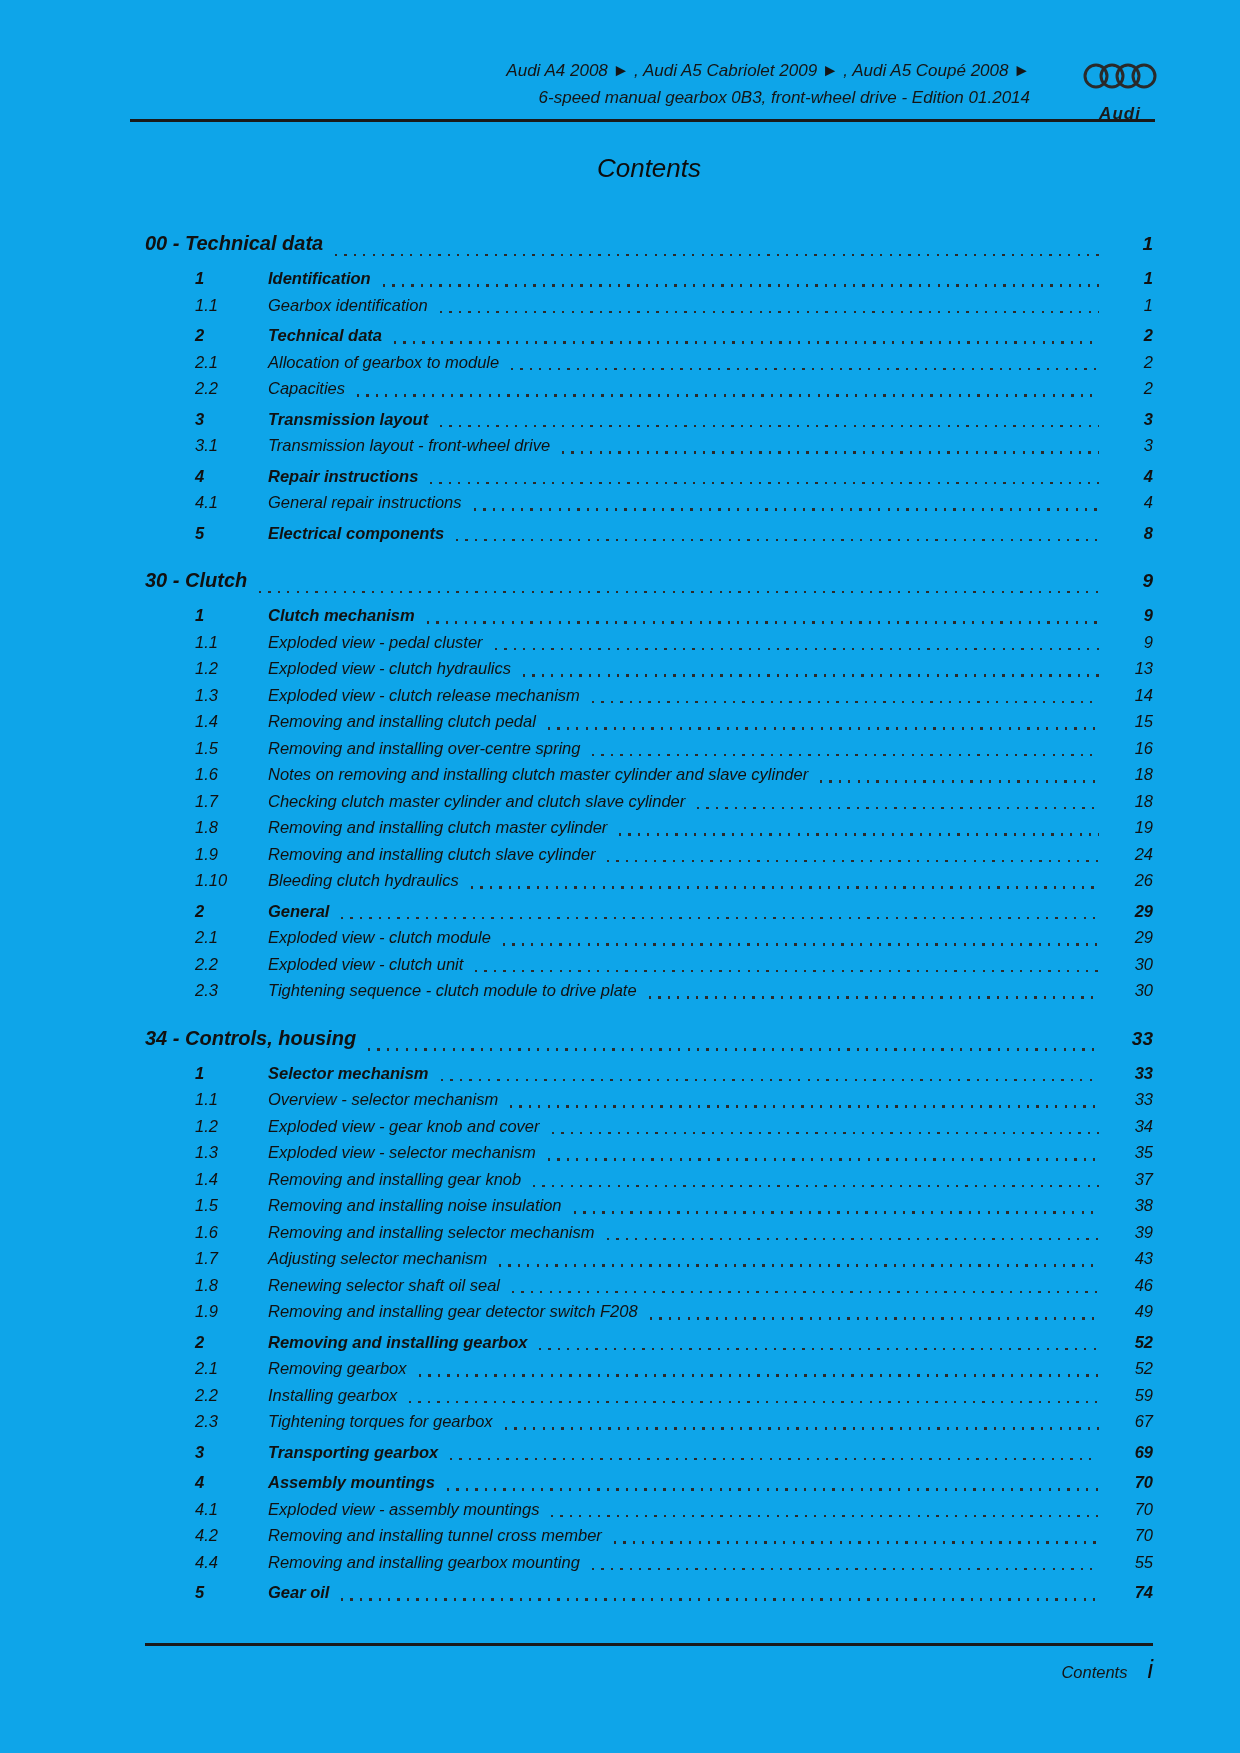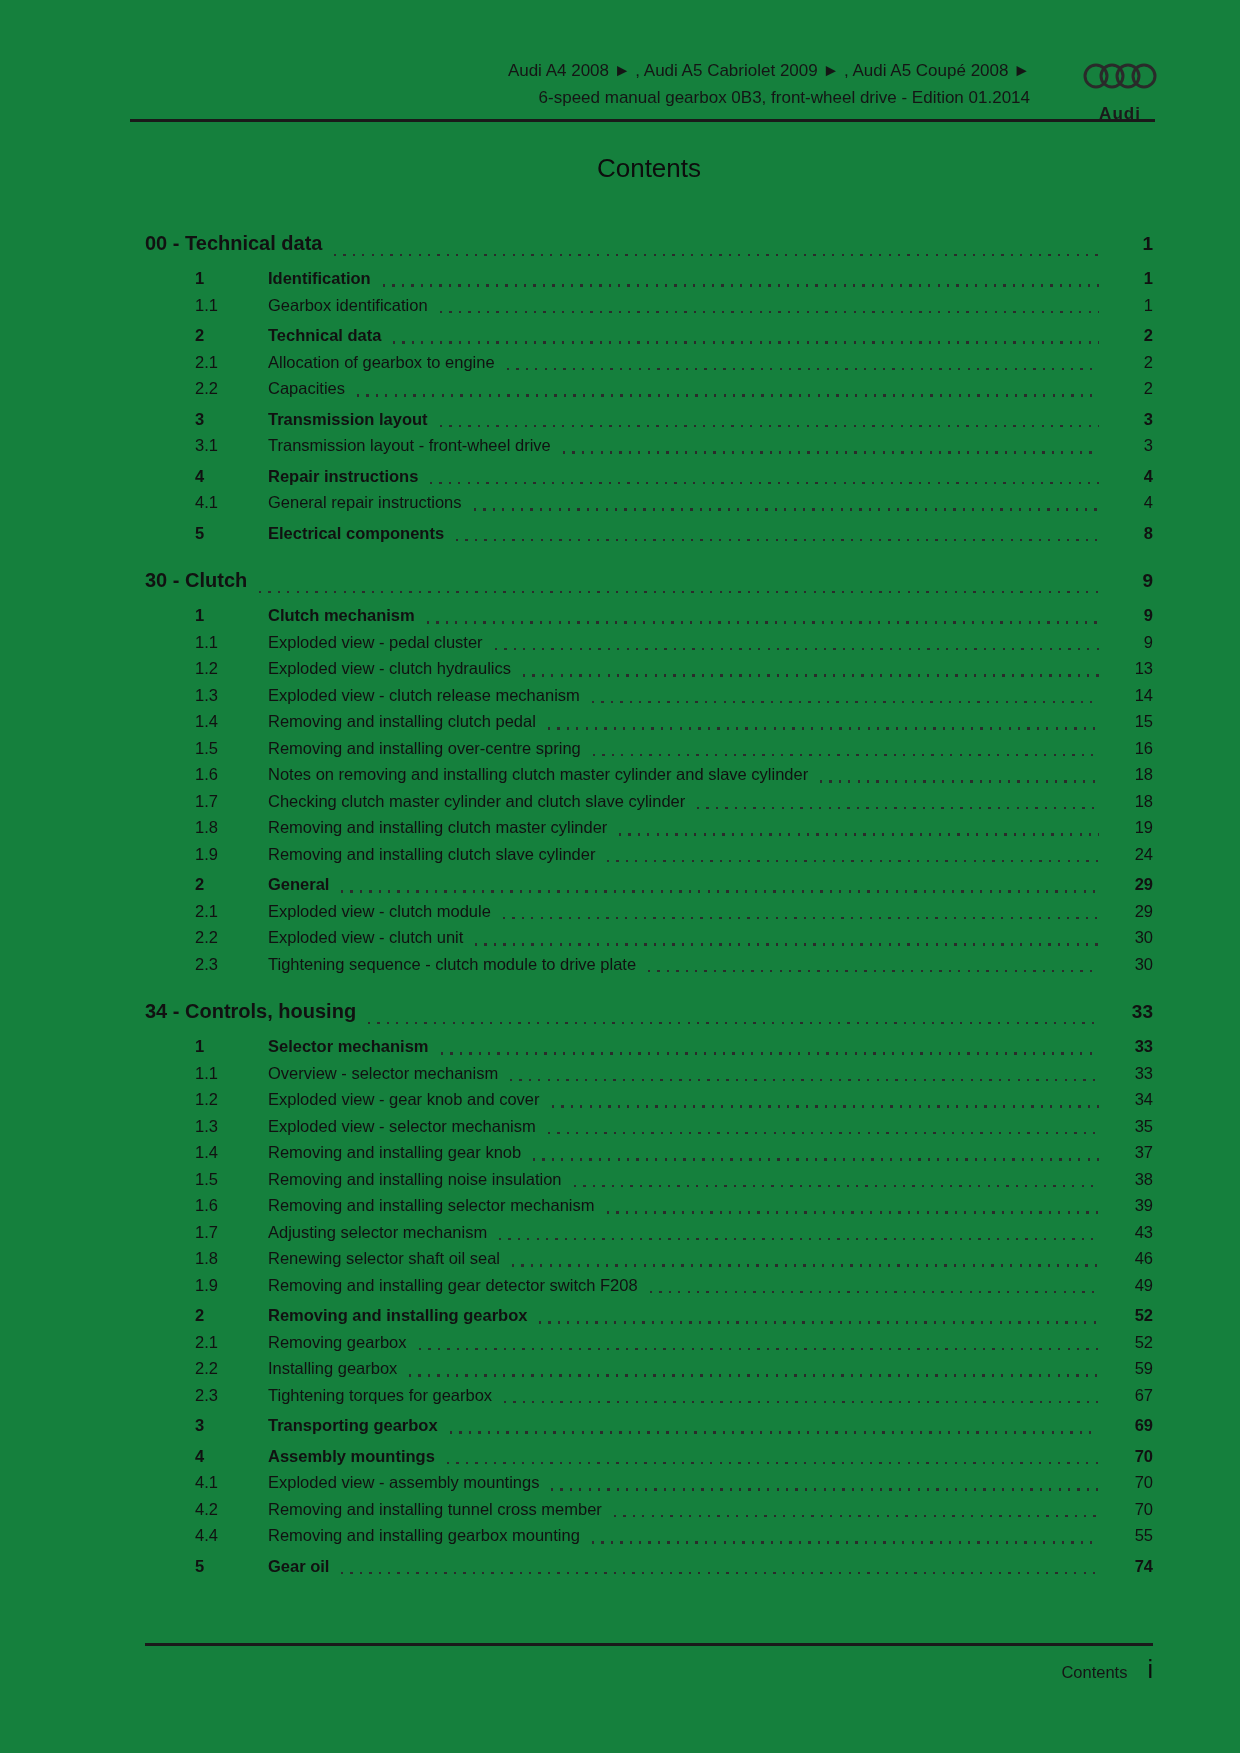--- a/index.html
+++ b/index.html
@@ -1,23 +1,24 @@
 <!DOCTYPE html>
 <html><head>
 <meta charset="utf-8">
 <style>
   html,body { margin:0; padding:0; background:#e8e8e8; }
   .page {
     position:relative;
     width:1240px; height:1753px;
     margin:0 auto;
-    background:#15803d;
+    background:#0ea5e9;
     font-family:"Liberation Sans", sans-serif;
     color:#111;
     overflow:hidden;
+    font-style:italic;
   }
 
   
   .header-text {
     position:absolute; top:57px; right:210px;
     text-align:right;
     font-size:17px; line-height:27px; color:#151515;
     white-space:nowrap;
   }
   .brand-block {
@@ -115,21 +116,21 @@
     <span class="pg">1</span>
   </div>
       <div class="row item-row bold">
     <span class="num">2</span>
     <span class="ttl">Technical data</span>
     <span class="leader"></span>
     <span class="pg">2</span>
   </div>
       <div class="row item-row">
     <span class="num">2.1</span>
-    <span class="ttl">Allocation of gearbox to engine</span>
+    <span class="ttl">Allocation of gearbox to module</span>
     <span class="leader"></span>
     <span class="pg">2</span>
   </div>
       <div class="row item-row">
     <span class="num">2.2</span>
     <span class="ttl">Capacities</span>
     <span class="leader"></span>
     <span class="pg">2</span>
   </div>
       <div class="row item-row bold">
@@ -219,20 +220,26 @@
     <span class="num">1.8</span>
     <span class="ttl">Removing and installing clutch master cylinder</span>
     <span class="leader"></span>
     <span class="pg">19</span>
   </div>
       <div class="row item-row">
     <span class="num">1.9</span>
     <span class="ttl">Removing and installing clutch slave cylinder</span>
     <span class="leader"></span>
     <span class="pg">24</span>
+  </div>
+      <div class="row item-row">
+    <span class="num">1.10</span>
+    <span class="ttl">Bleeding clutch hydraulics</span>
+    <span class="leader"></span>
+    <span class="pg">26</span>
   </div>
       <div class="row item-row bold">
     <span class="num">2</span>
     <span class="ttl">General</span>
     <span class="leader"></span>
     <span class="pg">29</span>
   </div>
       <div class="row item-row">
     <span class="num">2.1</span>
     <span class="ttl">Exploded view - clutch module</span>

